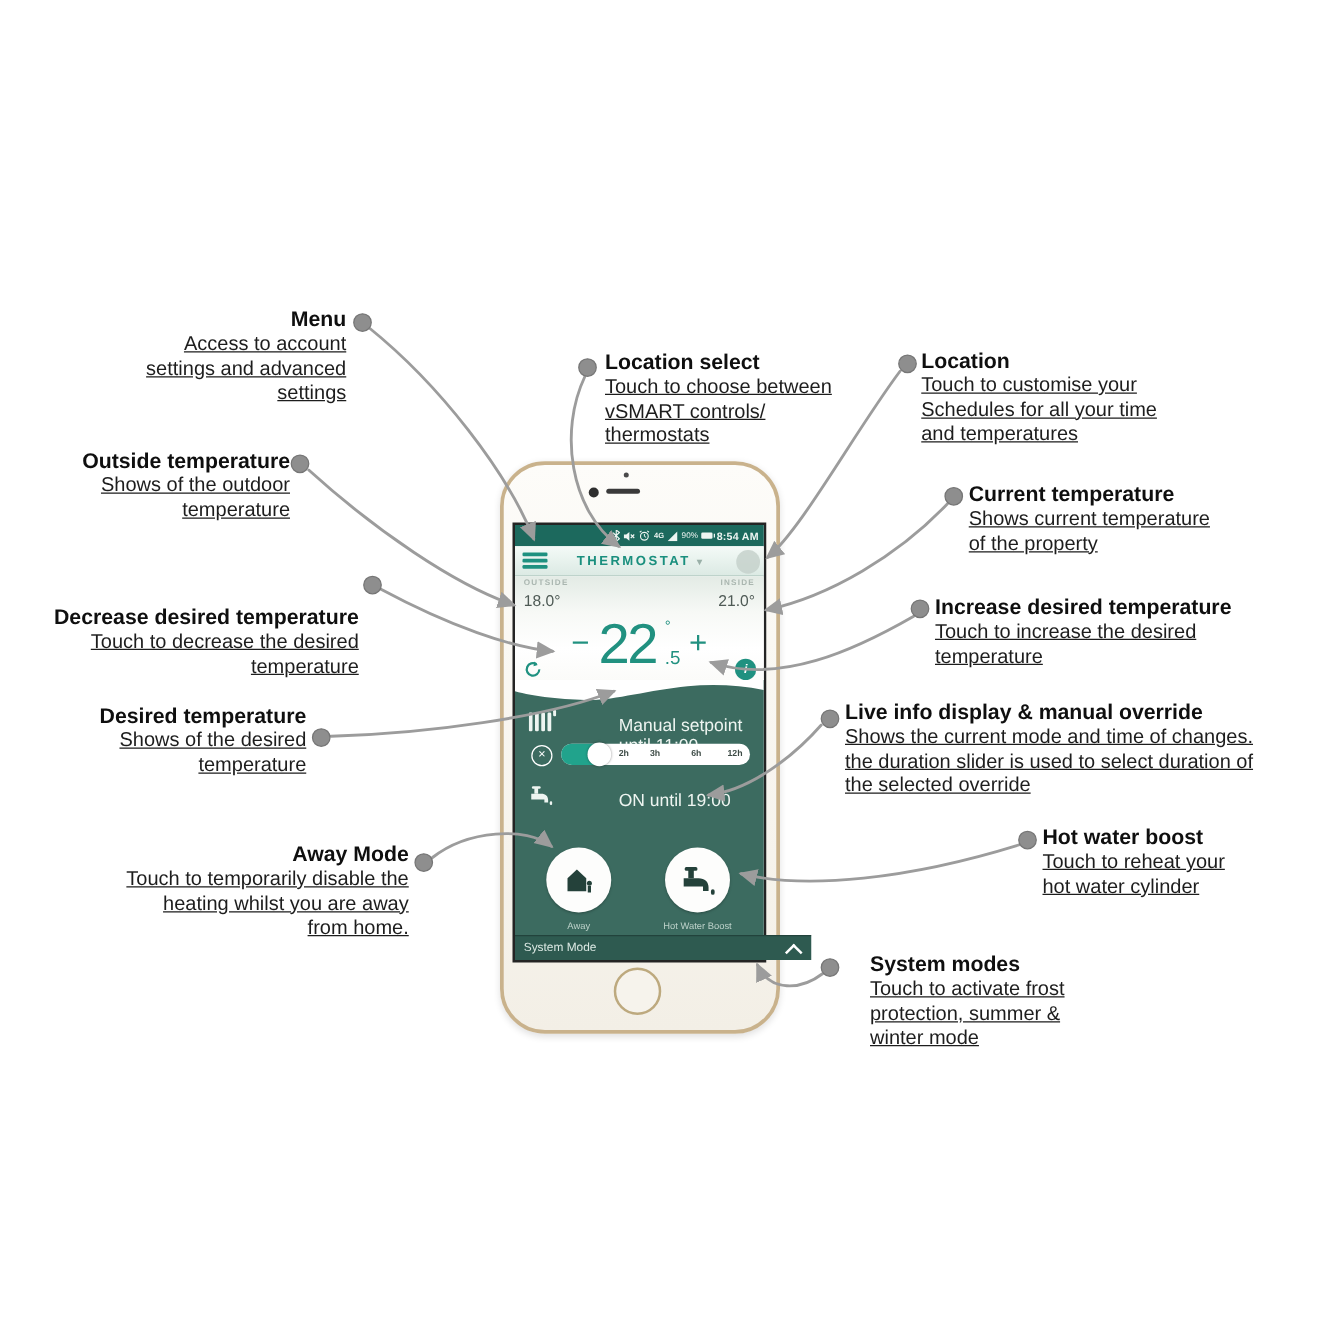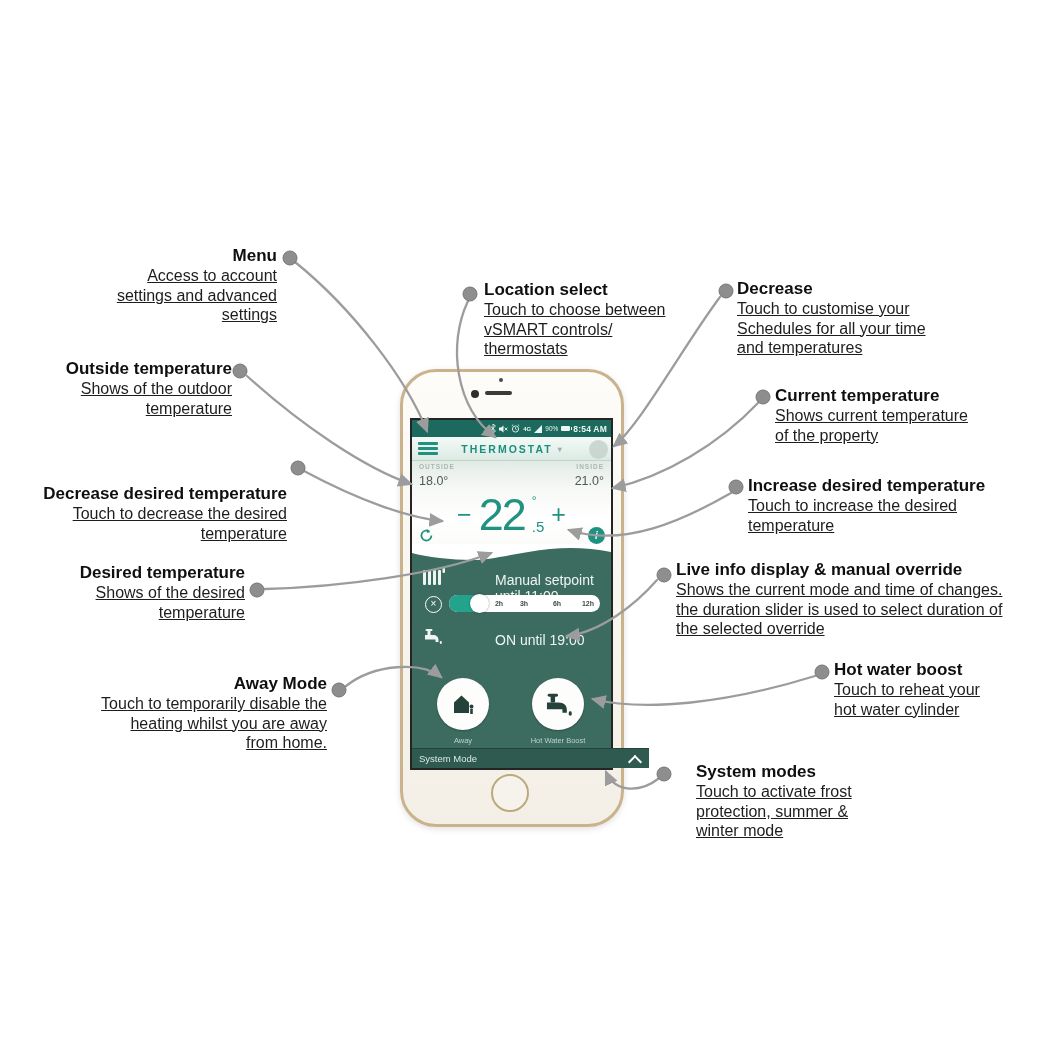--- a/index.html
+++ b/index.html
@@ -133,21 +133,21 @@
 settings and advanced
 settings</div>
   </div>
   <div class="callout" style="left:484px;top:280px;">
     <div class="t">Location select</div>
     <div class="b">Touch to choose between
 vSMART controls/
 thermostats</div>
   </div>
   <div class="callout" style="left:737px;top:279px;">
-    <div class="t">Decrease</div>
+    <div class="t">Location</div>
     <div class="b">Touch to customise your
 Schedules for all your time
 and temperatures</div>
   </div>
   <div class="callout ra" style="right:826px;top:359px;">
     <div class="t">Outside temperature</div>
     <div class="b">Shows of the outdoor
 temperature</div>
   </div>
   <div class="callout" style="left:775px;top:386px;">

